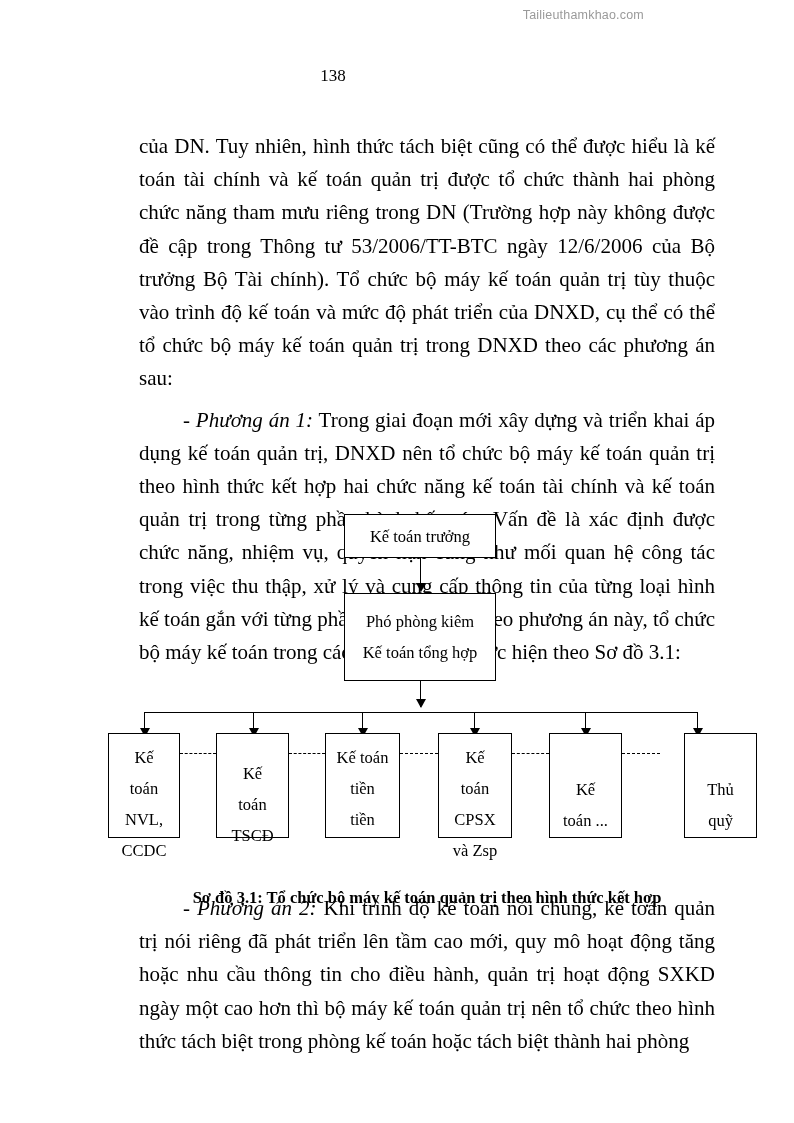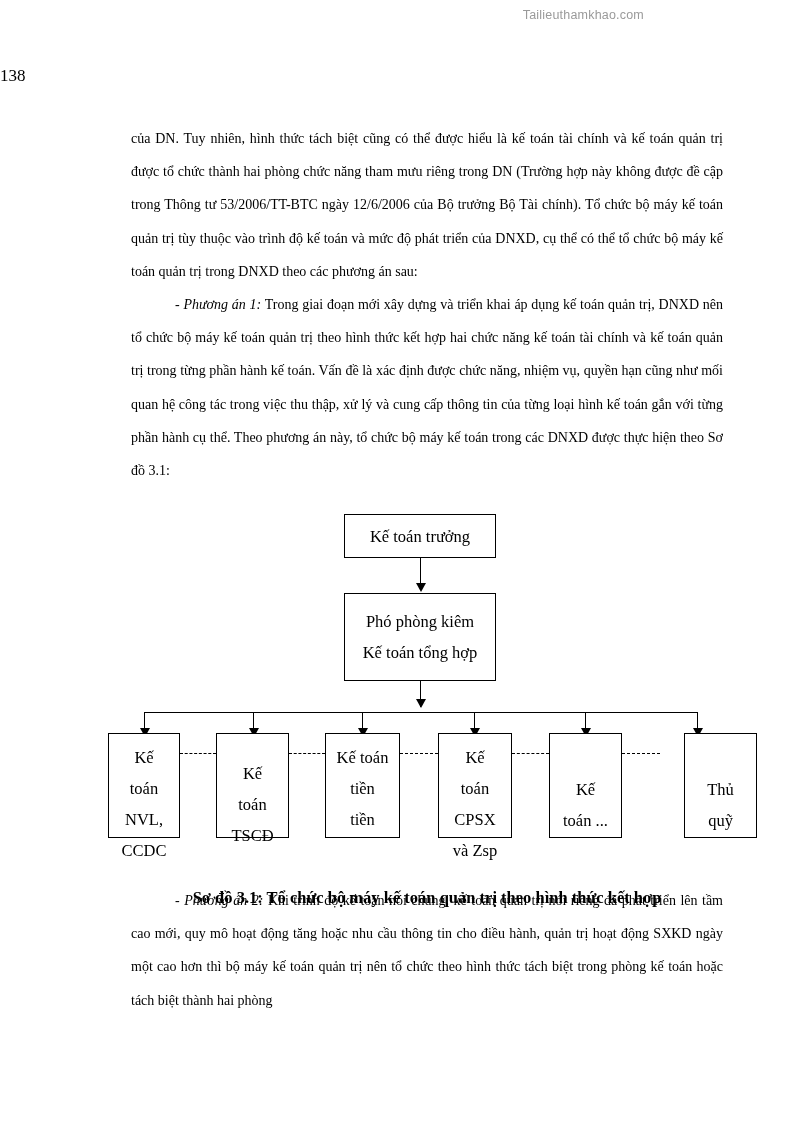--- a/index.html
+++ b/index.html
@@ -31,33 +31,34 @@
     font-size: 12.5px;
     color: #9a9a9a;
     letter-spacing: 0.2px;
     white-space: nowrap;
   }
 
   .page-number {
     position: absolute;
     left: 0; right: 0;
     top: 66px;
+    text-align: center;
     font-size: 17px;
   }
 
   .content {
     position: absolute;
     left: 131px;
     top: 122px;
     width: 592px;
   }
 
   p.body-text {
-    margin: 0;
-    font-size: 14px;
+    margin: 8px;
+    font-size: 21px;
     line-height: 33.2px;
     text-align: justify;
     text-justify: inter-word;
     text-indent: 0;
   }
   p.body-text.indent {
     text-indent: 44px;
   }
   p.body-text em {
     font-style: italic;

